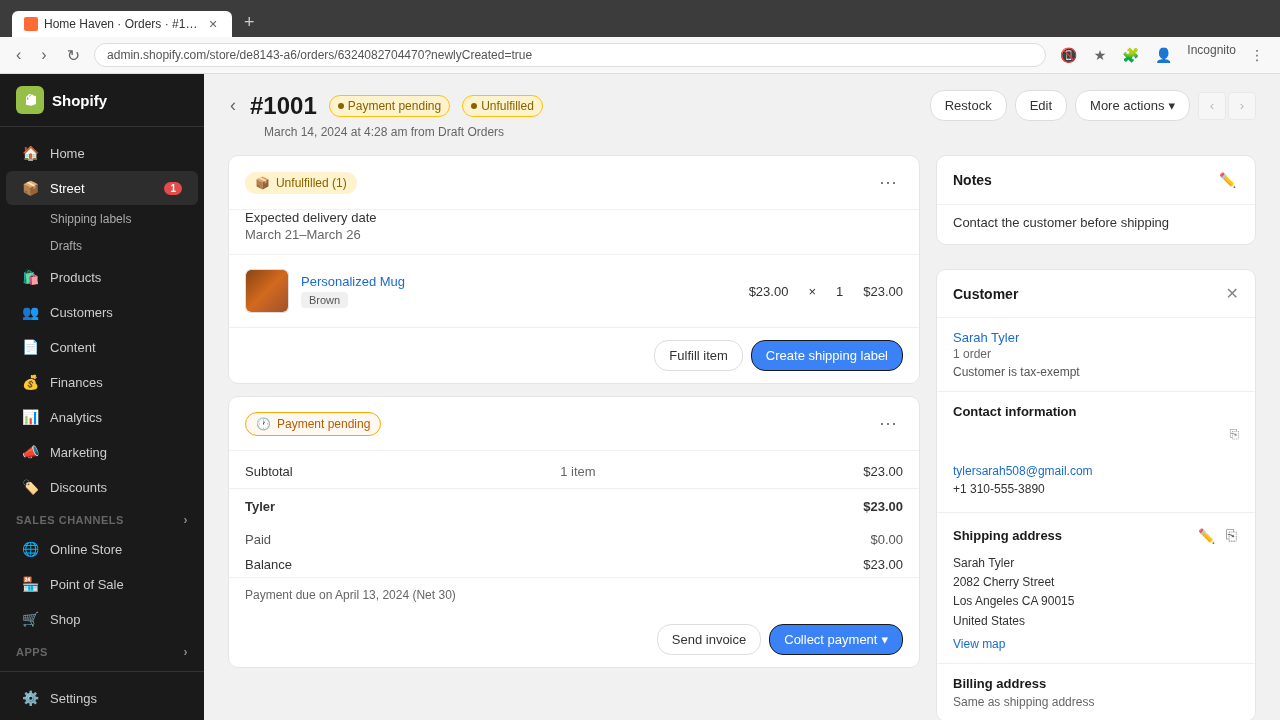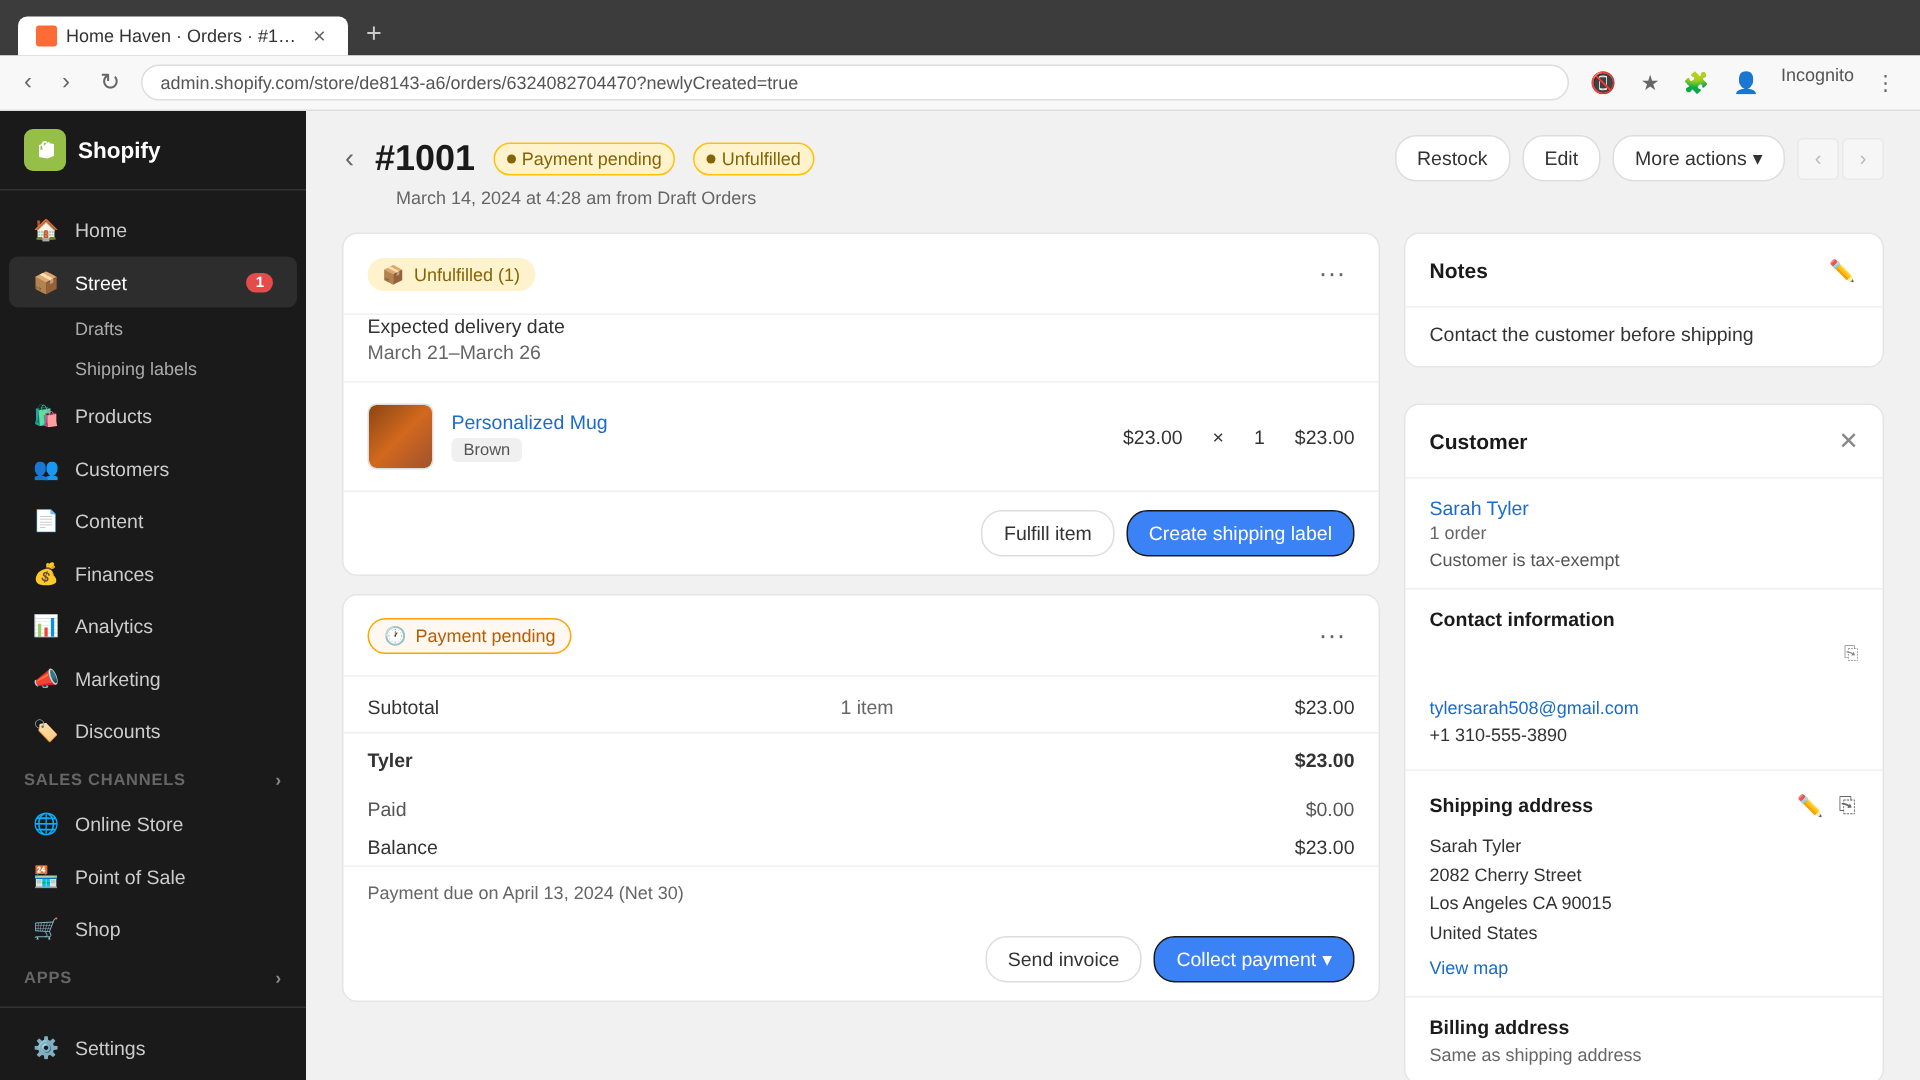--- a/index.html
+++ b/index.html
@@ -169,22 +169,22 @@
       <div class="nav-item">
         <span class="nav-icon">🏠</span>
         <span>Home</span>
       </div>
 
       <div class="nav-item active">
         <span class="nav-icon">📦</span>
         <span>Street</span>
         <span class="nav-badge">1</span>
       </div>
+      <div class="nav-sub-item">Shipping labels</div>
       <div class="nav-sub-item">Drafts</div>
-      <div class="nav-sub-item">Shipping labels</div>
 
       <div class="nav-item">
         <span class="nav-icon">🛍️</span>
         <span>Products</span>
       </div>
 
       <div class="nav-item">
         <span class="nav-icon">👥</span>
         <span>Customers</span>
       </div>

